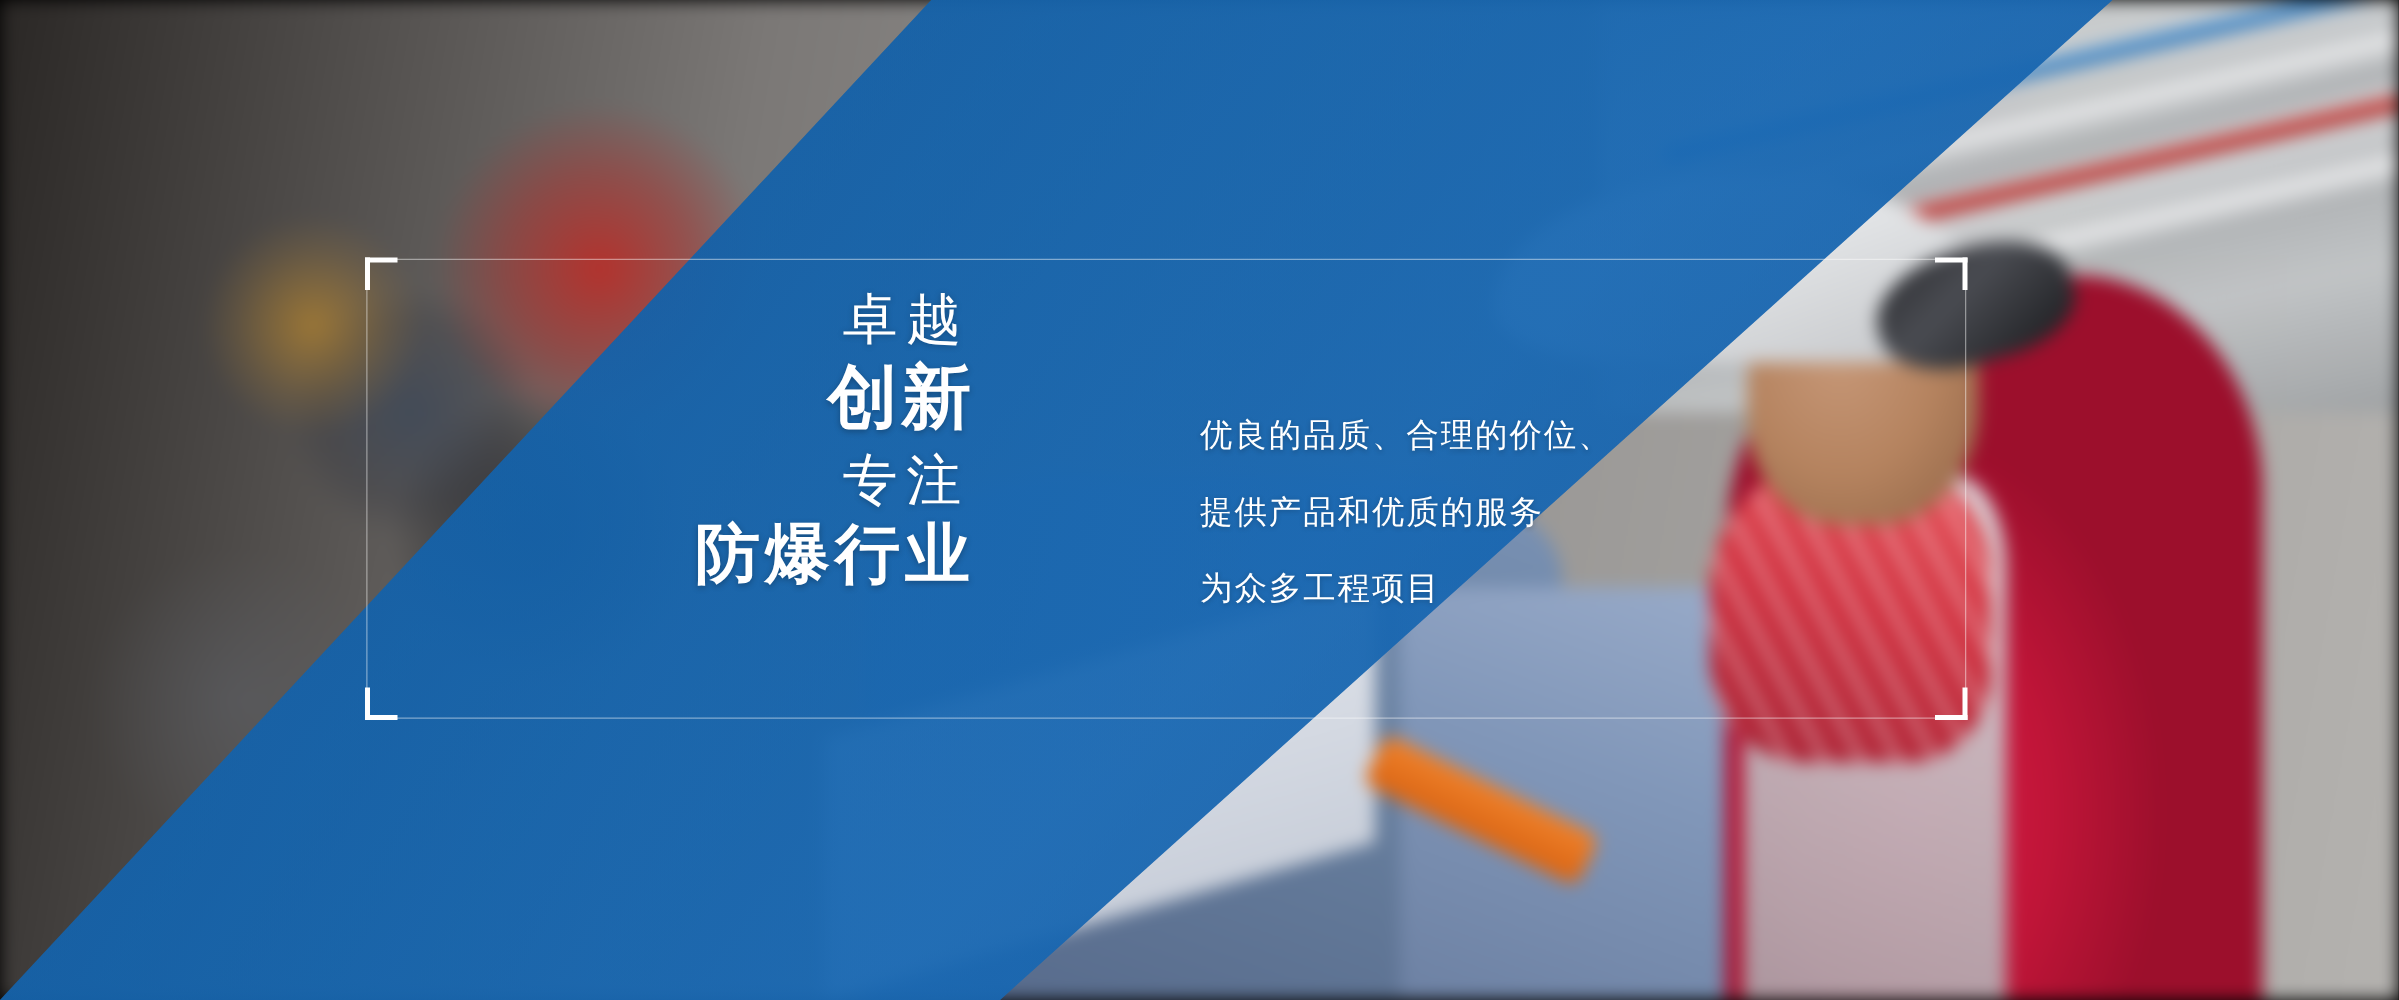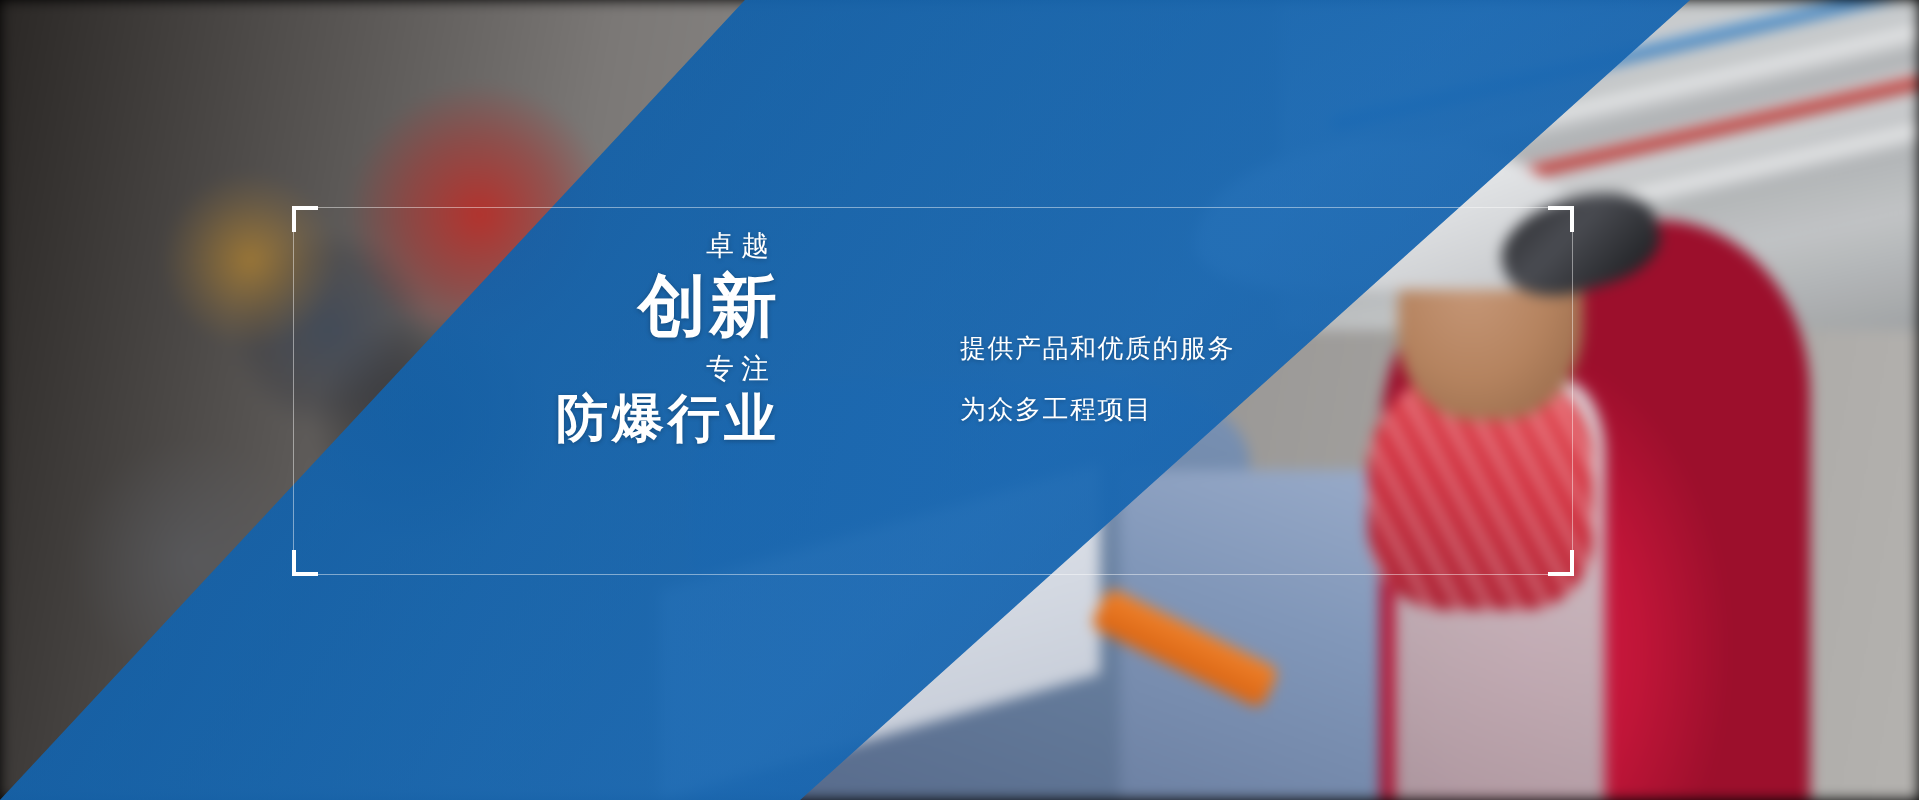--- a/index.html
+++ b/index.html
@@ -178,28 +178,28 @@
 
   
   .headline {
     position: absolute;
     left: 380px; top: 228px; width: 400px;
     text-align: right;
     color: #ffffff;
     text-shadow: 0 1px 5px rgba(0,0,0,.28);
   }
   .hl-small {
-    font-size: 28px;
+    font-size: 44px;
     line-height: 1.25;
     letter-spacing: 7px;
     font-weight: 400;
     padding-right: 4px;
   }
   .hl-big {
-    font-size: 68px;
+    font-size: 56px;
     line-height: 1.18;
     letter-spacing: 3px;
     font-weight: 700;
     margin-top: 2px;
   }
   .hl-small.second { margin-top: 6px; }
   .hl-big.second { font-size: 52px; letter-spacing: 4px; }
 
   
   .copy {
@@ -264,17 +264,18 @@
   </div>
 
   <div class="headline">
     <div class="hl-small">卓越</div>
     <div class="hl-big">创新</div>
     <div class="hl-small second">专注</div>
     <div class="hl-big second">防爆行业</div>
   </div>
 
   <div class="copy">
+    <div>优良的品质、合理的价位、</div>
     <div>提供产品和优质的服务</div>
     <div>为众多工程项目</div>
   </div>
 
 </div>
 
 </body></html>

